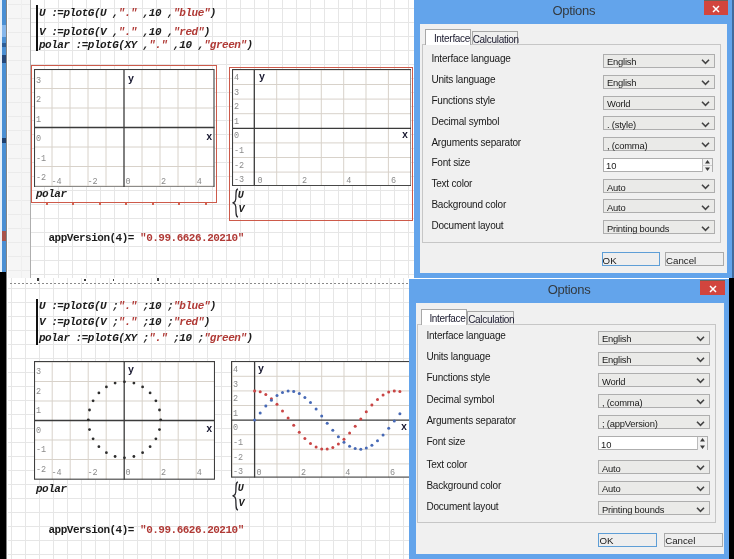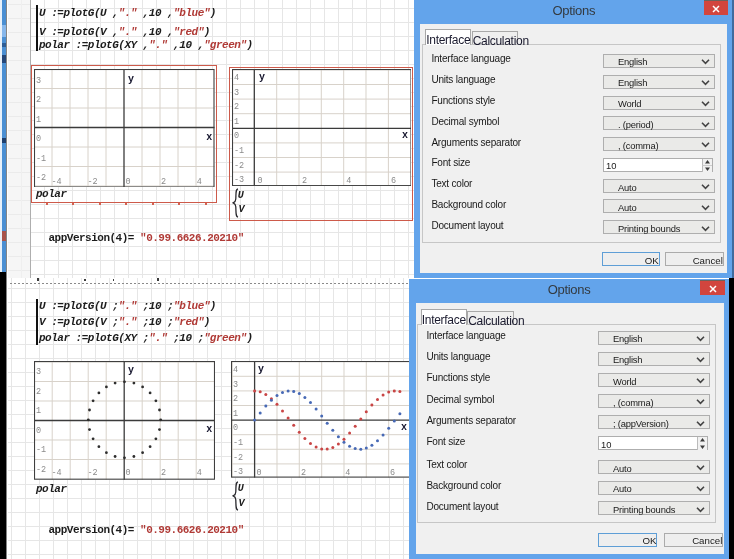--- a/index.html
+++ b/index.html
@@ -1,23 +1,23 @@
 <!DOCTYPE html>
 <html><head><meta charset="utf-8"><style>
 html,body{margin:0;padding:0}
 #stage{position:relative;width:734px;height:559px;overflow:hidden;background:#fff;font-family:"Liberation Sans",sans-serif}
 .abs{position:absolute}
 .code{font-family:"Liberation Mono",monospace;font-weight:bold;font-style:italic;font-size:11px;letter-spacing:-0.5px;color:#1c1c1c;white-space:pre}
 .codeu{font-family:"Liberation Mono",monospace;font-weight:bold;font-size:11px;letter-spacing:-0.5px;color:#1c1c1c;white-space:pre}
 .r{color:#b03a36}
 .lbl{font-size:10px;color:#191919;letter-spacing:-0.2px;white-space:pre}
 .combo{background:#eaeae8;border:1px solid #aeaeae;box-sizing:border-box}
-.combo .tx{position:absolute;left:14px;top:1.8px;font-size:9.4px;color:#191919;letter-spacing:-0.2px}
-.btn{box-sizing:border-box;background:#eeeeee;border:1px solid #ababab;text-align:right;font-size:9.7px;color:#191919}
-.tab{box-sizing:border-box;border:1px solid #a8a8a8;border-bottom:none;font-size:12px;letter-spacing:-0.3px;color:#1a1a2e;text-align:left}
+.combo .tx{position:absolute;left:3px;top:1.8px;font-size:9.4px;color:#191919;letter-spacing:-0.2px}
+.btn{box-sizing:border-box;background:#eeeeee;border:1px solid #ababab;text-align:left;font-size:9.7px;color:#191919}
+.tab{box-sizing:border-box;border:1px solid #a8a8a8;border-bottom:none;font-size:10px;letter-spacing:-0.3px;color:#1a1a2e;text-align:right}
 </style></head><body>
 <div id="stage">
 
 <div class="abs" style="left:30.5px;top:0;width:383.5px;height:277.5px;background-image:repeating-linear-gradient(to bottom,transparent 0 8px,#e6e6e6 8px 9px,transparent 9px 14px),repeating-linear-gradient(to right,transparent 0 13px,#e6e6e6 13px 14px)"></div>
 <div class="abs" style="left:8px;top:278px;width:406px;height:281px;background-image:repeating-linear-gradient(to bottom,transparent 0 9.7px,#e6e6e6 9.7px 10.7px,transparent 10.7px 14px),repeating-linear-gradient(to right,transparent 0 3.4px,#e6e6e6 3.4px 4.4px,transparent 4.4px 14px)"></div>
 <div class="abs" style="left:7.5px;top:0;width:22px;height:277.5px;background:#f6f6f6;background-image:repeating-linear-gradient(to bottom,transparent 0 4px,#ebebeb 4px 5px,transparent 5px 14px)"></div>
 <div class="abs" style="left:21px;top:0;width:1px;height:277.5px;background:#efefef"></div>
 <div class="abs" style="left:29.5px;top:0;width:1px;height:277.5px;background:#aeaeae"></div>
 <div class="abs" style="left:10px;top:283px;width:400px;height:1px;background-image:repeating-linear-gradient(to right,#8a8a8a 0 2px,transparent 2px 4px)"></div>
 <div class="abs" style="left:36.5px;top:277.8px;width:2px;height:3px;background:#3c3c3c"></div>
@@ -315,21 +315,21 @@
     </div>
 <div class="abs lbl" style="left:431.4px;top:95.1px;z-index:13">Functions style</div>
 <div class="abs combo" style="left:603px;top:95.5px;width:112.3px;height:14px;z-index:13">
       <span class="tx">World</span>
       <svg class="abs" style="right:4px;top:4.6px" width="9" height="6" viewBox="0 0 9 6">
         <path d="M1 0.8 L4.5 4.3 L8 0.8" stroke="#444" stroke-width="1.6" fill="none"></path>
       </svg>
     </div>
 <div class="abs lbl" style="left:431.4px;top:115.69999999999999px;z-index:13">Decimal symbol</div>
 <div class="abs combo" style="left:603px;top:116.1px;width:112.3px;height:14px;z-index:13">
-      <span class="tx">. (period)</span>
+      <span class="tx">. (style)</span>
       <svg class="abs" style="right:4px;top:4.6px" width="9" height="6" viewBox="0 0 9 6">
         <path d="M1 0.8 L4.5 4.3 L8 0.8" stroke="#444" stroke-width="1.6" fill="none"></path>
       </svg>
     </div>
 <div class="abs lbl" style="left:431.4px;top:136.5px;z-index:13">Arguments separator</div>
 <div class="abs combo" style="left:603px;top:136.9px;width:112.3px;height:14px;z-index:13">
       <span class="tx">, (comma)</span>
       <svg class="abs" style="right:4px;top:4.6px" width="9" height="6" viewBox="0 0 9 6">
         <path d="M1 0.8 L4.5 4.3 L8 0.8" stroke="#444" stroke-width="1.6" fill="none"></path>
       </svg>

